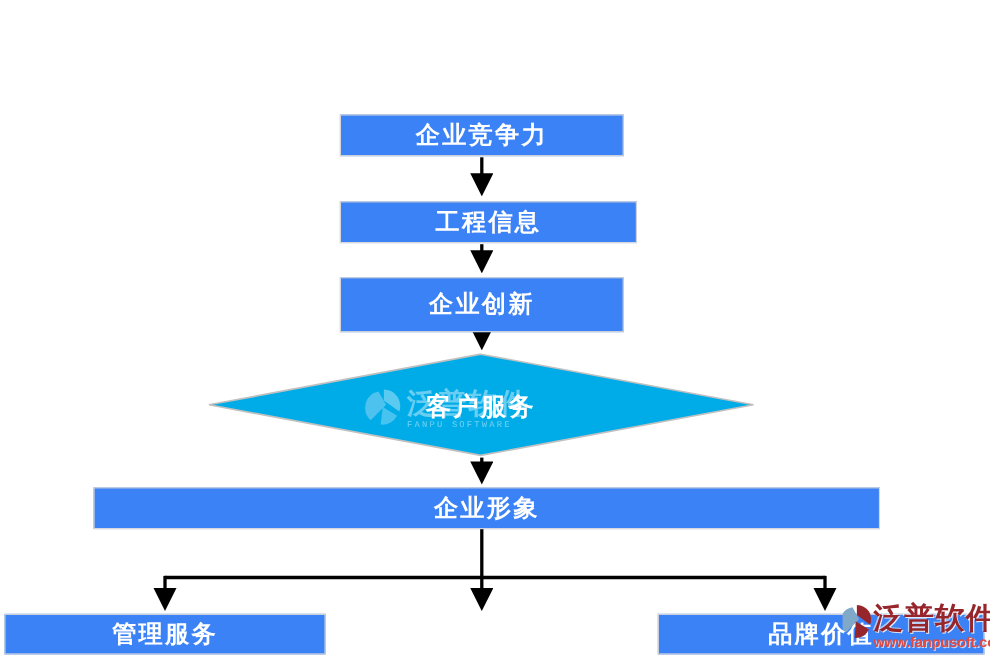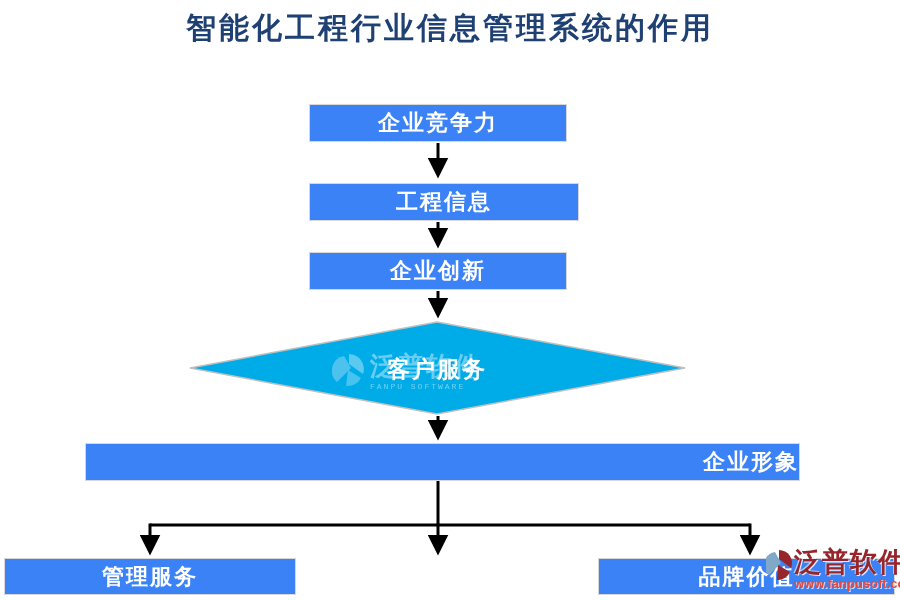--- a/index.html
+++ b/index.html
@@ -12,22 +12,22 @@
     font-size:30px;font-weight:bold;color:#1F4073;letter-spacing:3px;
   }
   .node{
     position:absolute;background:#3b82f6;border:1px solid #D8D8D8;
     color:#ffffff;font-weight:bold;font-size:22px;letter-spacing:2px;
     display:flex;align-items:center;justify-content:center;
     box-sizing:border-box;z-index:2;
   }
   #node-top-1{left:309px;top:104px;width:258px;height:38px;}
   #node-top-2{left:309px;top:183px;width:270px;height:38px;}
-  #node-top-3{left:309px;top:252px;width:258px;height:38px;}
-  #node-wide {left:85px; top:443px;width:715px;height:38px;justify-content:flex-end;}
+  #node-top-3{left:309px;top:252px;width:258px;height:50px;}
+  #node-wide {left:85px; top:443px;width:715px;height:38px;}
   #node-bottom-1{left:4px;  top:558px;width:292px;height:37px;}
   #node-bottom-2{left:307px;top:558px;width:260px;height:37px;}
   #node-bottom-3{left:598px;top:558px;width:297px;height:37px;}
   #connector-layer{position:absolute;left:0;top:0;z-index:1;}
   .diamond-label{
     position:absolute;left:337px;top:354px;width:200px;text-align:center;
     font-size:23px;font-weight:bold;color:#fff;letter-spacing:2px;z-index:3;
   }
   
   .wm-center{
@@ -58,21 +58,20 @@
     font-size:13px;font-weight:bold;color:#E2483D;line-height:14px;
     font-family:"Liberation Sans",sans-serif;
     text-shadow:1px 1px 0 rgba(255,255,255,0.7);
   }
 </style>
 </head>
 <body>
 
 <div id="stage">
 
-  <div class="page-title">智能化工程行业信息管理系统的作用</div>
 
   <svg id="connector-layer" width="900" height="600" viewBox="0 0 900 600">
     <defs>
       <marker id="ah" markerWidth="7" markerHeight="7" refX="5.5" refY="3.5" orient="auto">
         <path d="M0,0 L7,3.5 L0,7 Z" fill="#000000"></path>
       </marker>
     </defs>
 
     <line x1="438" y1="143" x2="438" y2="174" stroke="#000" stroke-width="3" marker-end="url(#ah)"></line>
     <line x1="438" y1="222" x2="438" y2="244" stroke="#000" stroke-width="3" marker-end="url(#ah)"></line>

